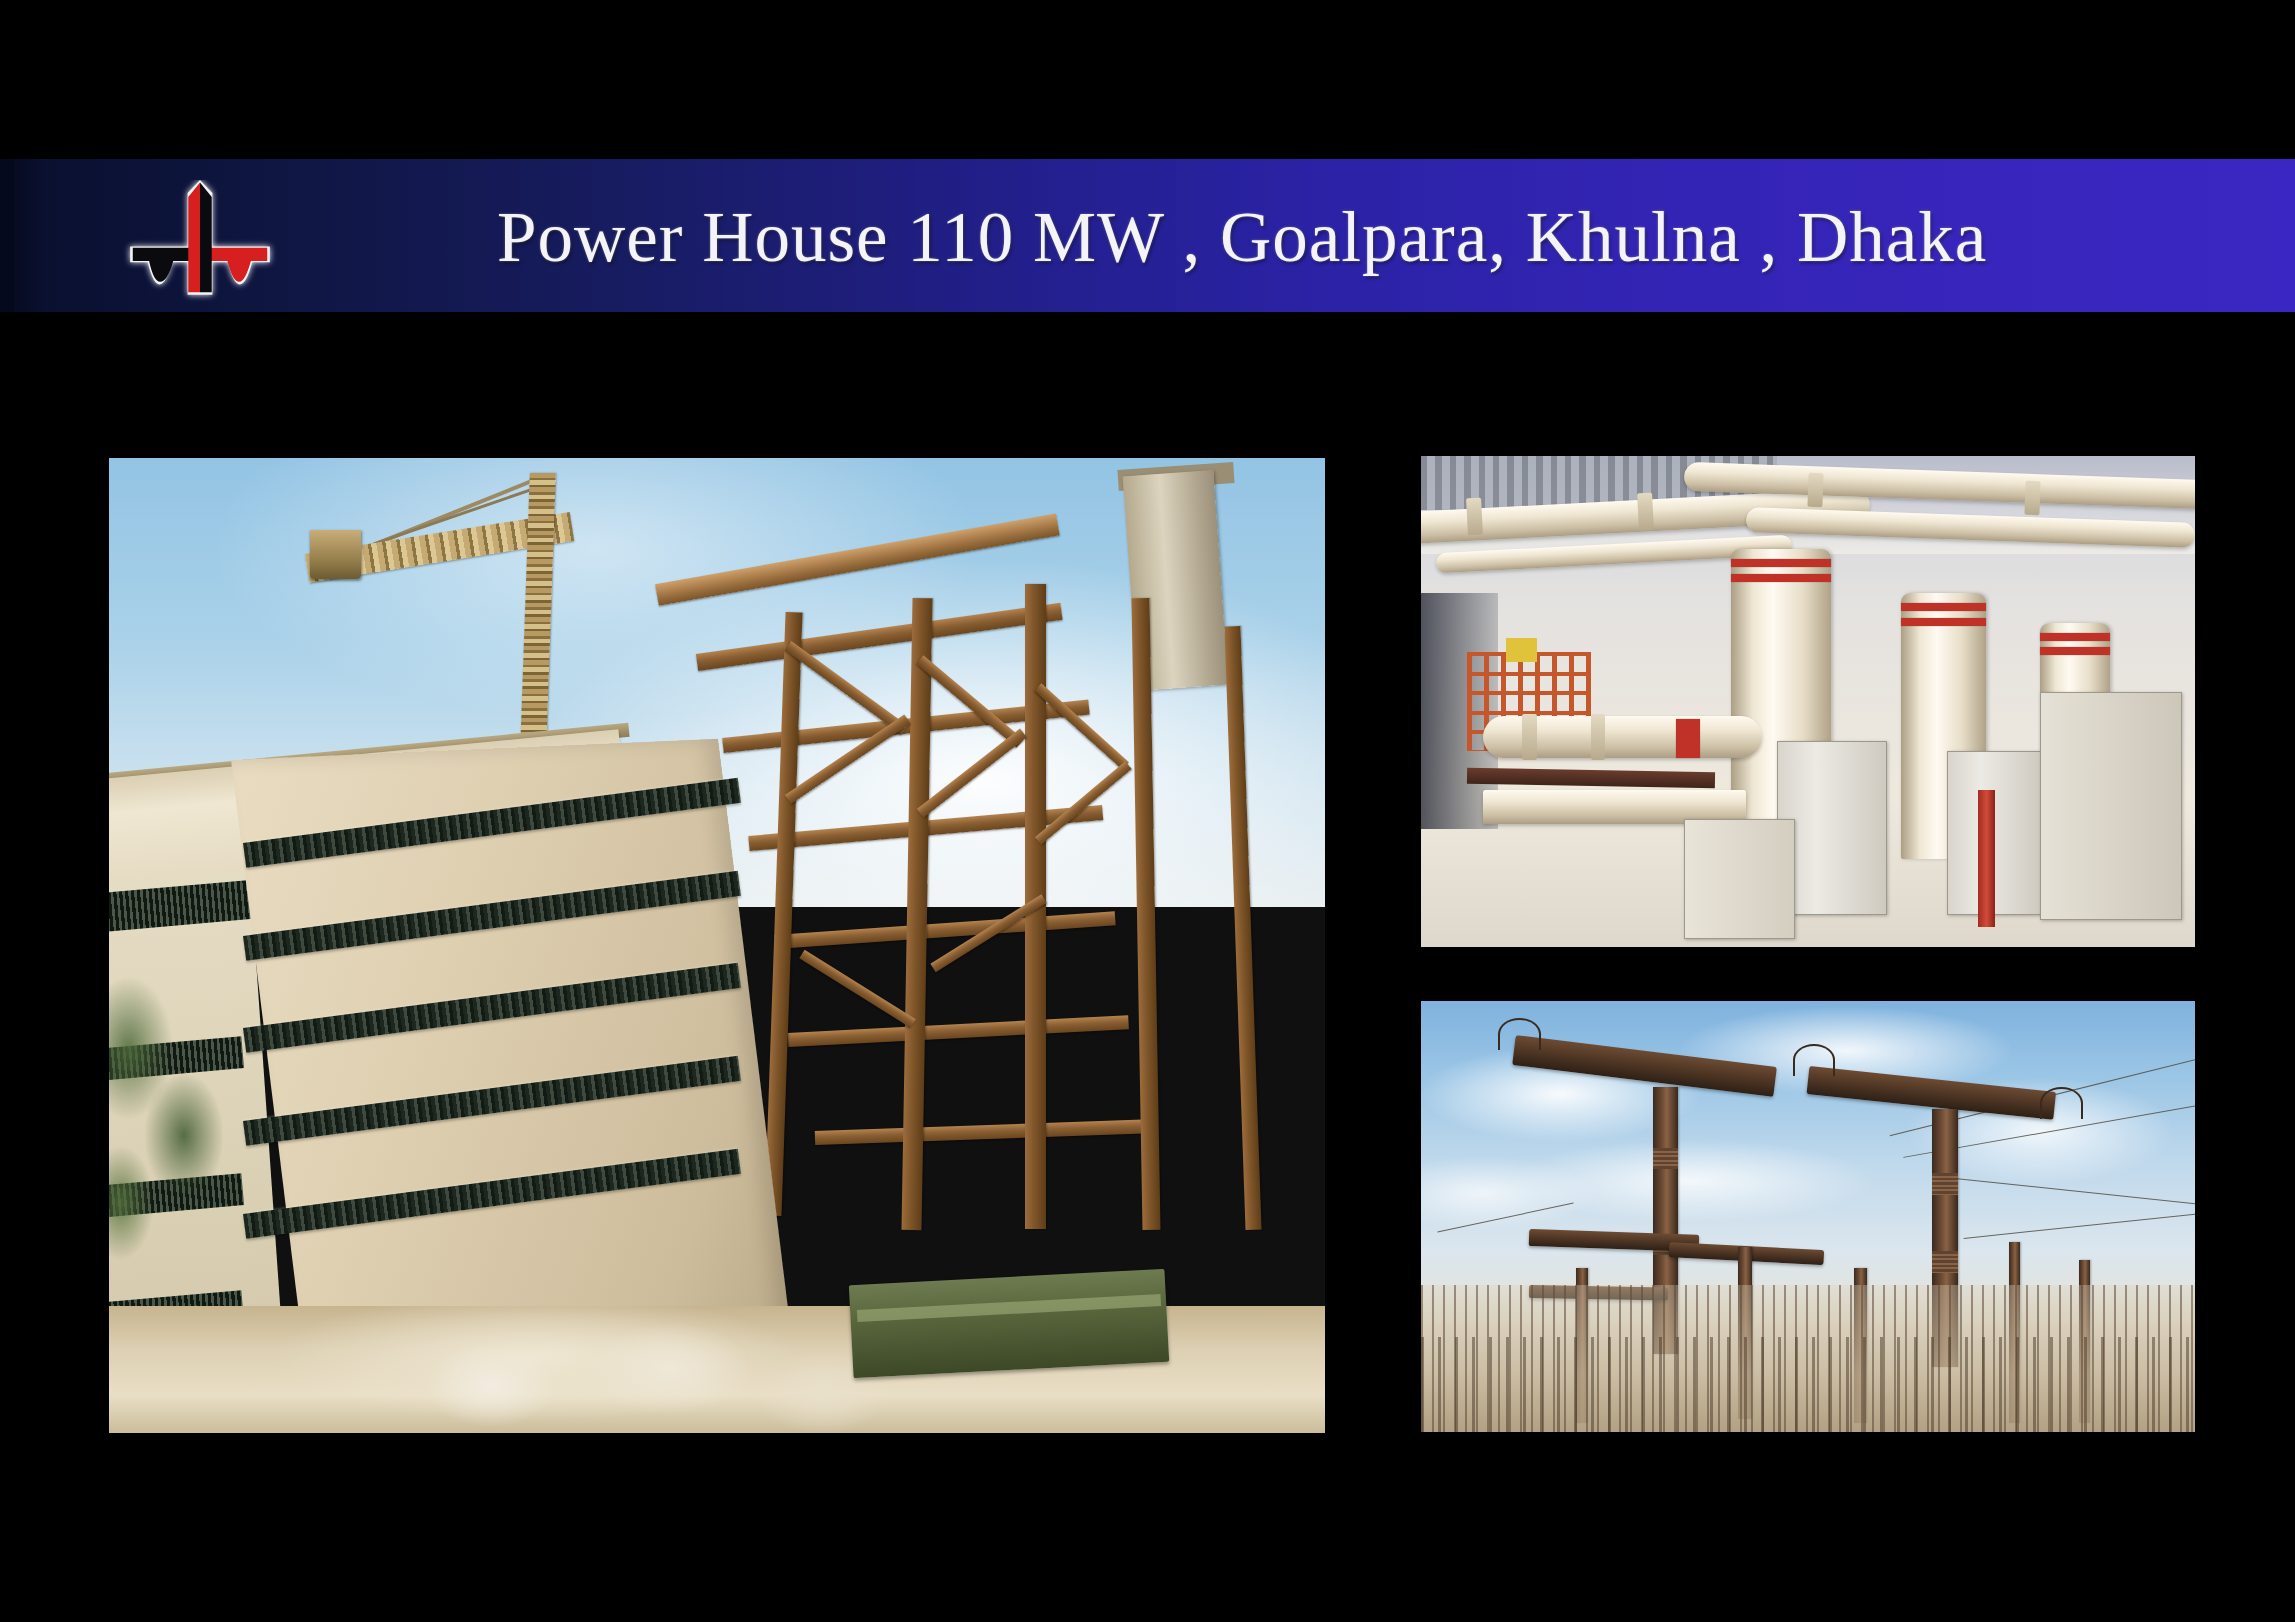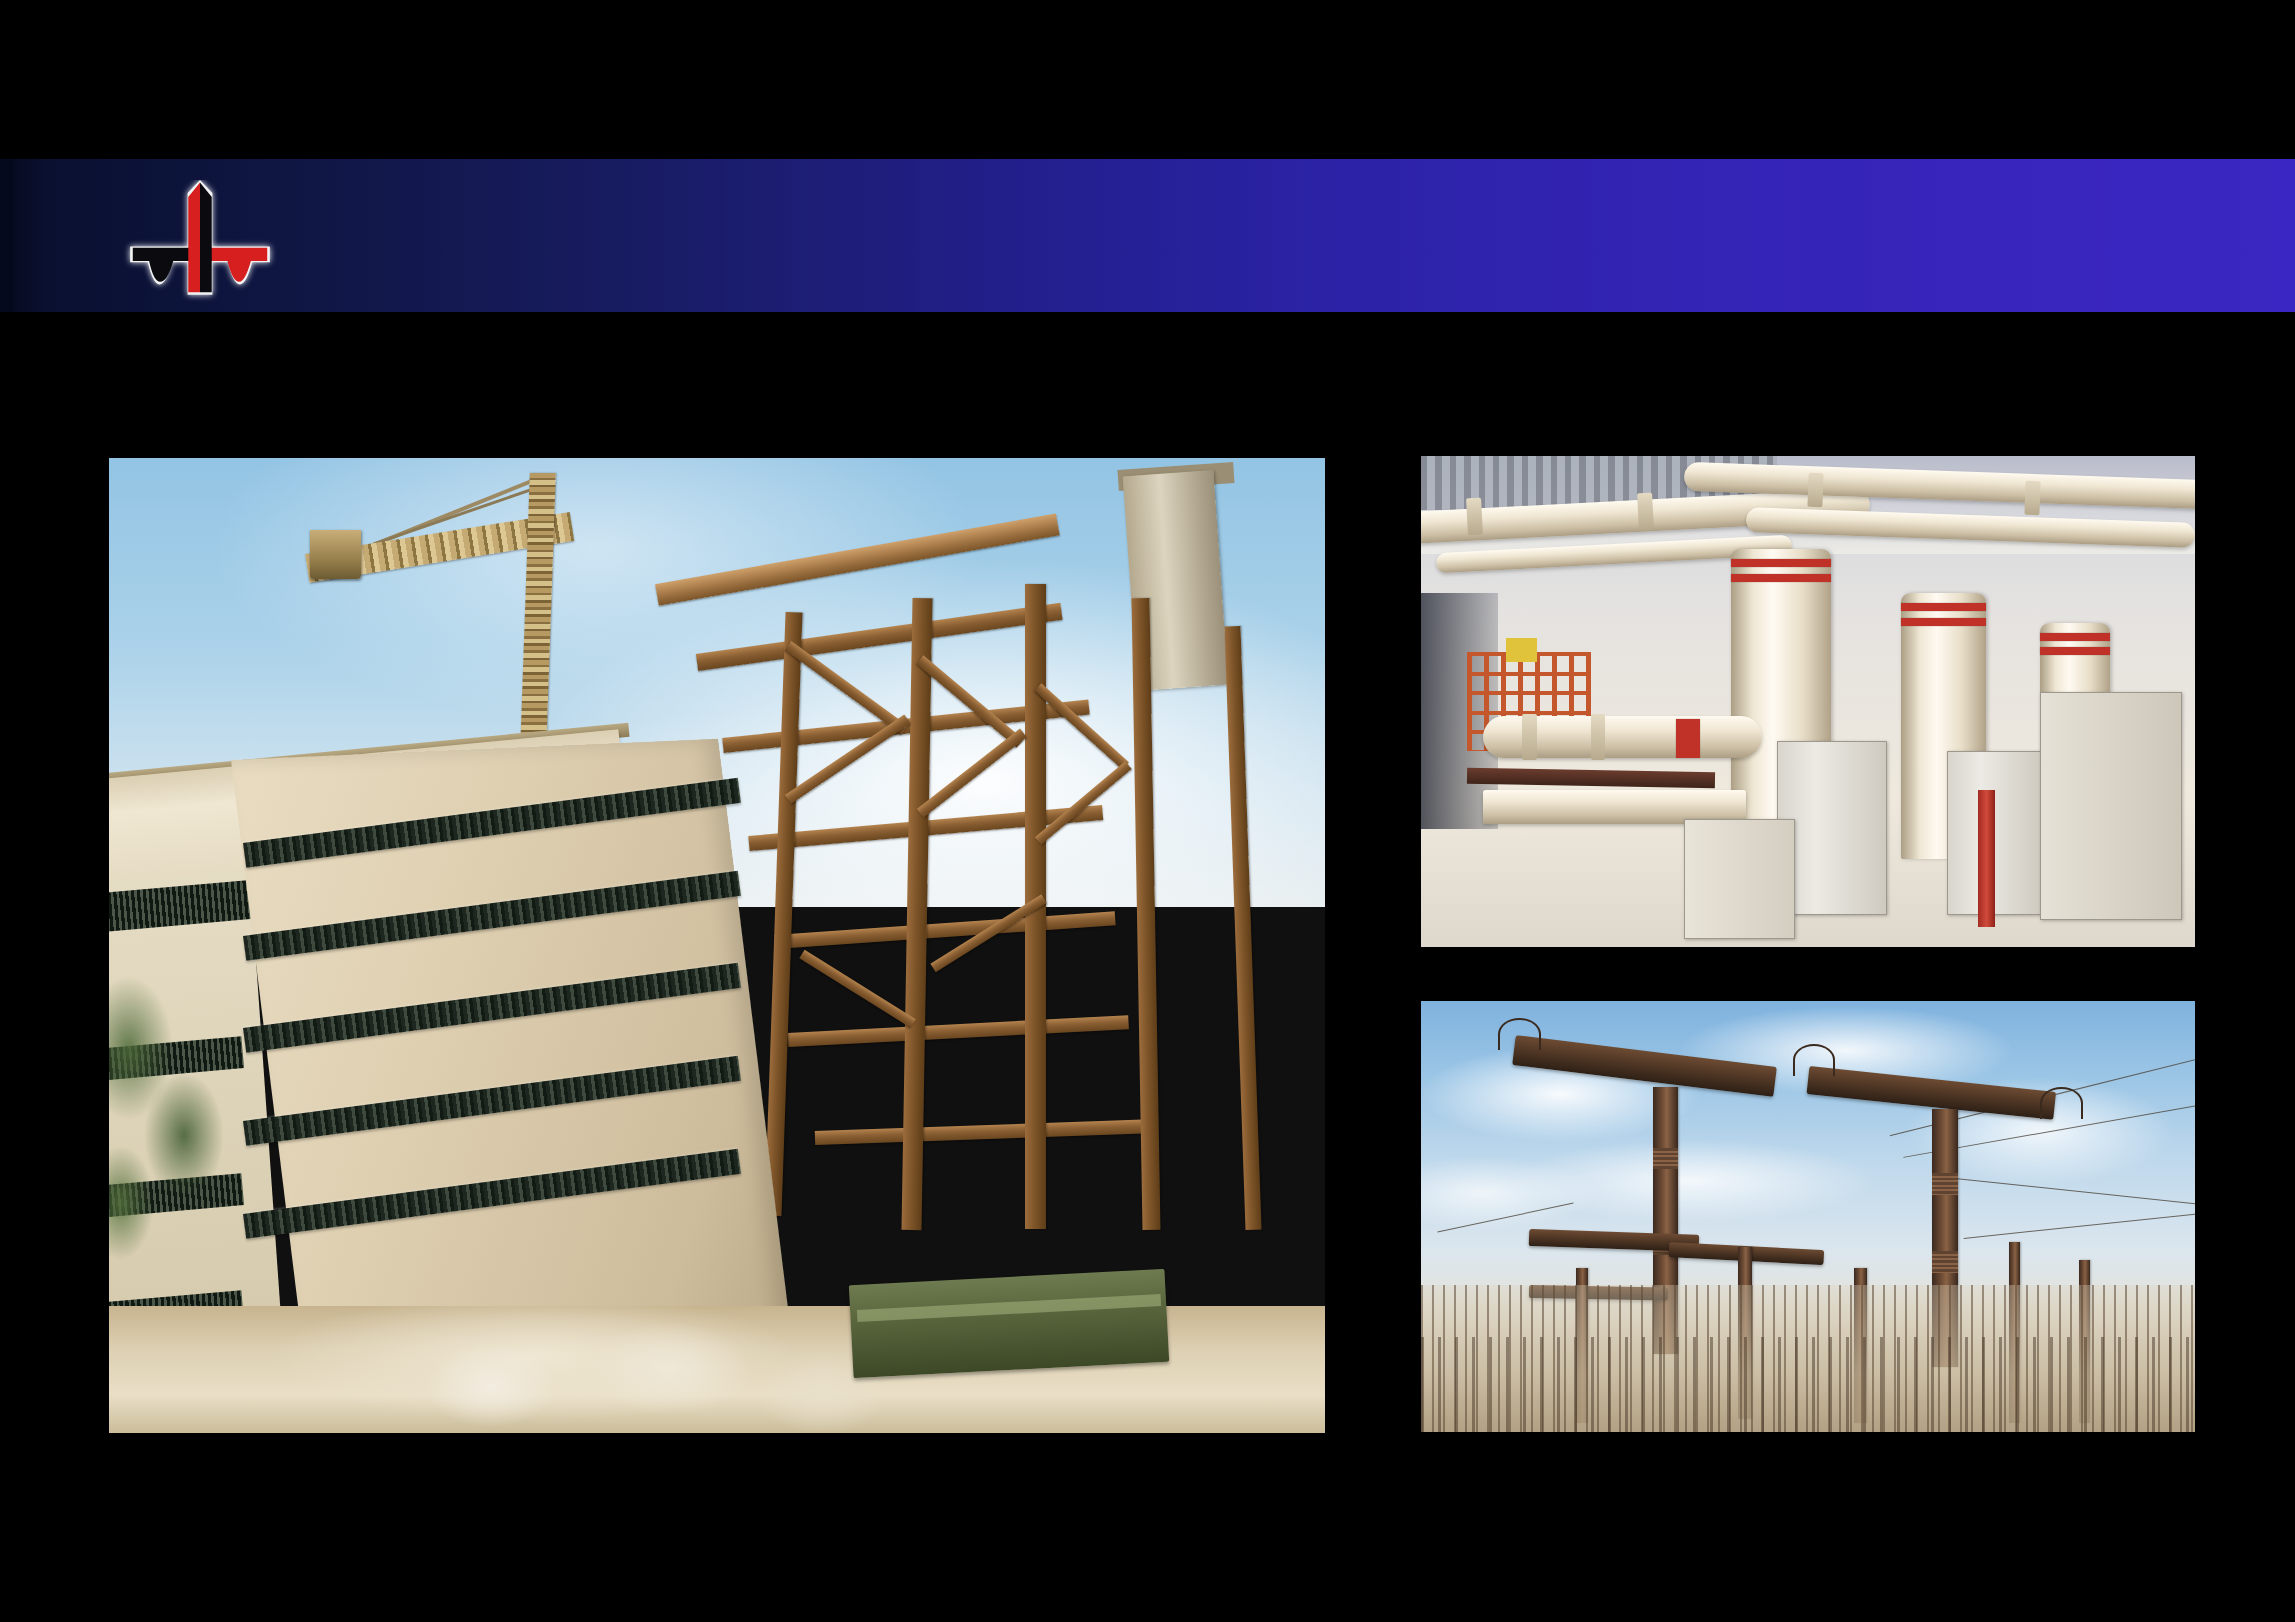--- a/index.html
+++ b/index.html
@@ -488,20 +488,21 @@
       </g>
 
       <path d="M22,104 L125,104 L125,124 L84,124 Q75,156 64,156 Q54,156 47,124 L22,124 Z" fill="#0b0b0f"></path>
       <path d="M125,104 L228,104 L228,124 L203,124 Q194,156 185,156 Q175,156 167,124 L125,124 Z" fill="#d81f1f"></path>
 
       <path d="M107,26 L125,4 L125,172 L107,172 Z" fill="#d81f1f"></path>
       <path d="M125,4 L143,26 L143,172 L125,172 Z" fill="#0b0b0f"></path>
     </svg>
   </div>
 
+  <div id="slide-title">Power House  110 MW , Goalpara, Khulna , Dhaka</div>
 
   <div class="photo" id="photo-construction">
     <div class="scene">
       <div class="sky"></div>
       <div id="crane-tie"></div>
       <div id="crane-tie2"></div>
       <div id="crane-jib"></div>
       <div id="crane-trolley"></div>
       <div id="crane-mast"></div>
 

